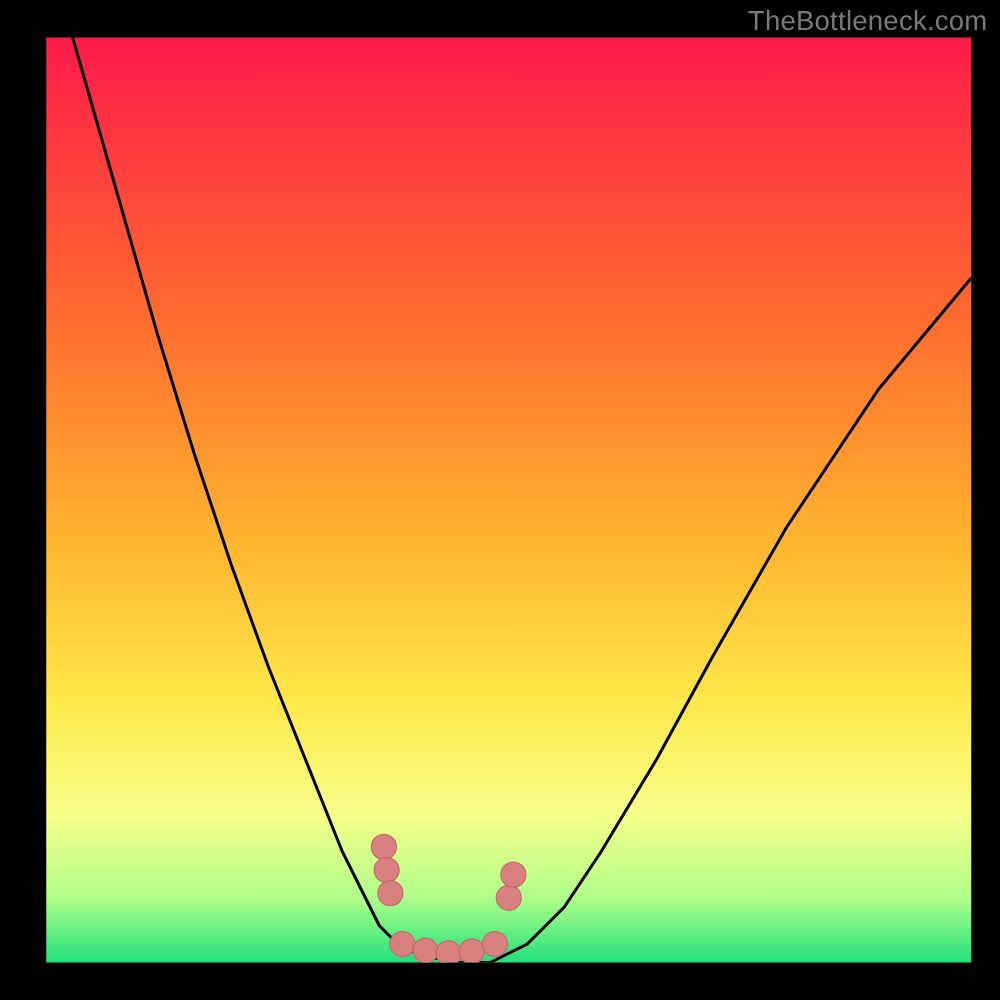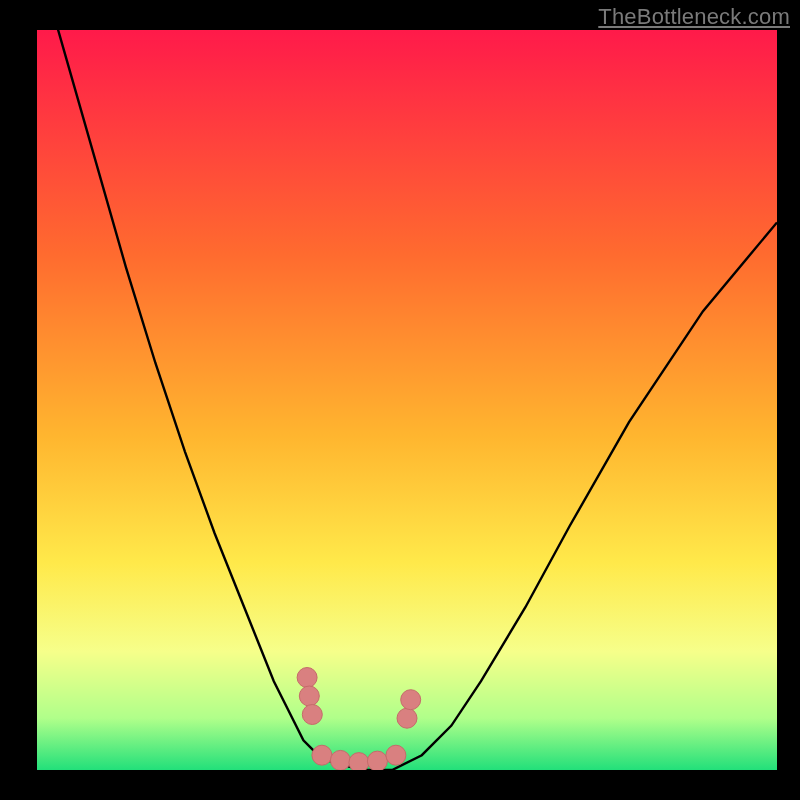--- a/index.html
+++ b/index.html
@@ -18,21 +18,20 @@
     background: #000;
   }
   .watermark {
     position: absolute;
     top: 4px;
     right: 10px;
     color: #7a7a7a;
     font-size: 22px;
     letter-spacing: 0.2px;
     z-index: 10;
-    text-decoration: underline;
   }
   svg {
     position: absolute;
     top: 0;
     left: 0;
   }
 </style>
 </head>
 <body>
 <div class="frame">

